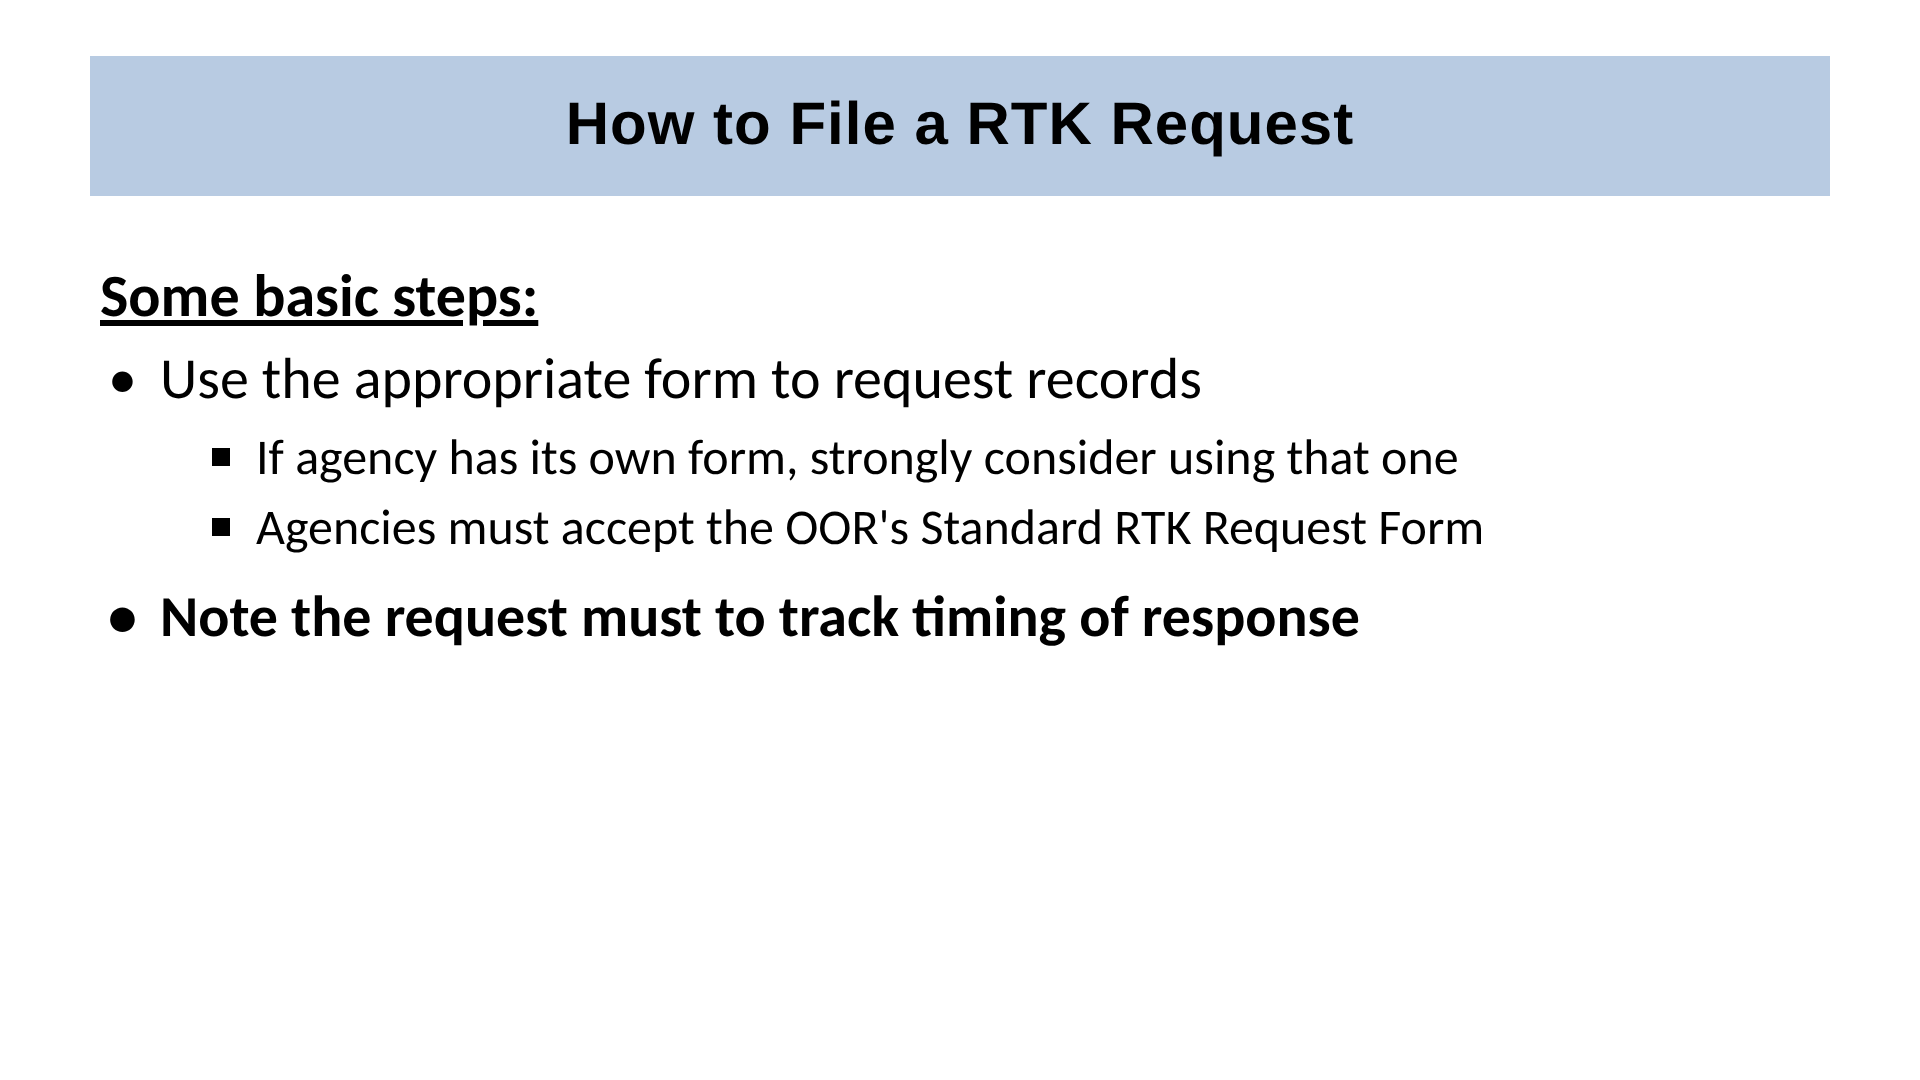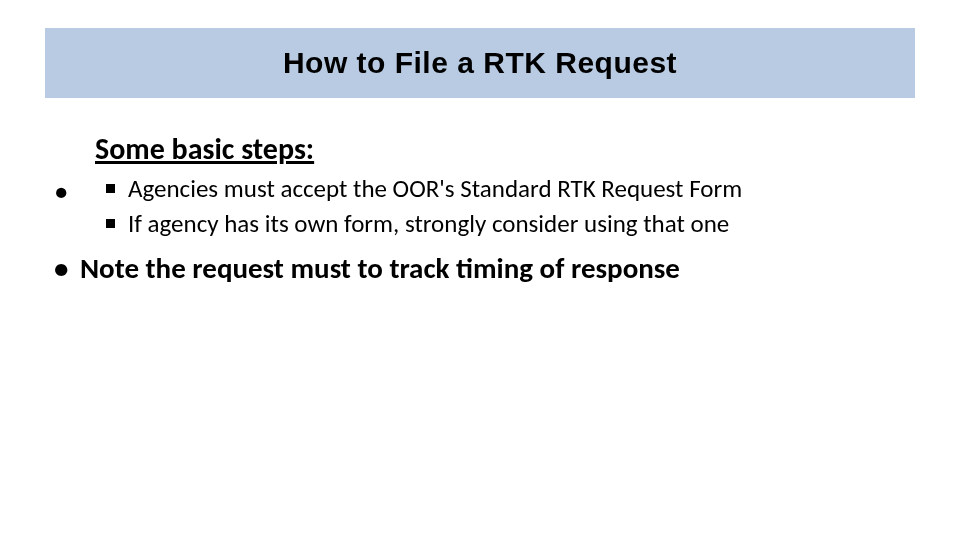--- a/index.html
+++ b/index.html
@@ -39,21 +39,20 @@
     position: absolute;
     top: 130px;
     left: 50px;
     right: 50px;
   }
   .heading {
     font-size: 30px;
     font-weight: 700;
     text-decoration: underline;
     margin-bottom: 4px;
-    margin-left: 45px;
   }
   ul.level1 {
     list-style: none;
     padding: 0;
     margin: 0;
   }
   ul.level1 > li {
     position: relative;
     padding-left: 30px;
     font-size: 29px;
@@ -97,26 +96,27 @@
 <div class="slide">
   <div class="title-bar">
     <div class="title-text">How to File a RTK Request</div>
   </div>
 
   <div class="content">
     <div class="heading">Some basic steps:</div>
 
     <ul class="level1">
       <li>
+        <span>Use the appropriate form to request records</span>
         <ul class="level2">
           <li>
-            <span>Agencies must accept the OOR's Standard RTK Request Form</span>
+            <span>If agency has its own form, strongly consider using that one</span>
           </li>
           <li>
-            <span>If agency has its own form, strongly consider using that one</span>
+            <span>Agencies must accept the OOR's Standard RTK Request Form</span>
           </li>
         </ul>
       </li>
       <li class="bold">
         <span>Note the request must to track timing of response</span>
       </li>
     </ul>
   </div>
 </div>
 

